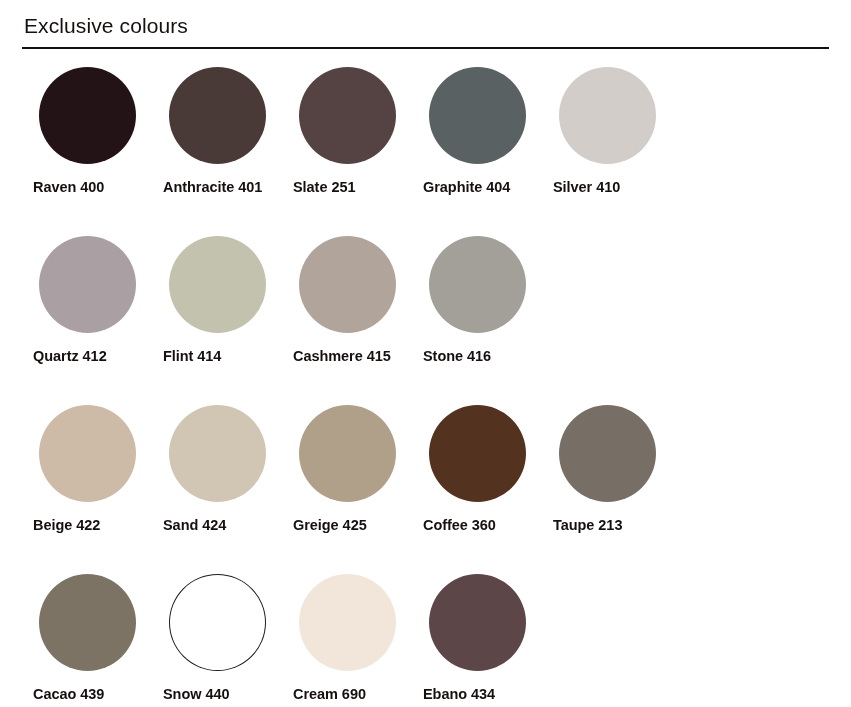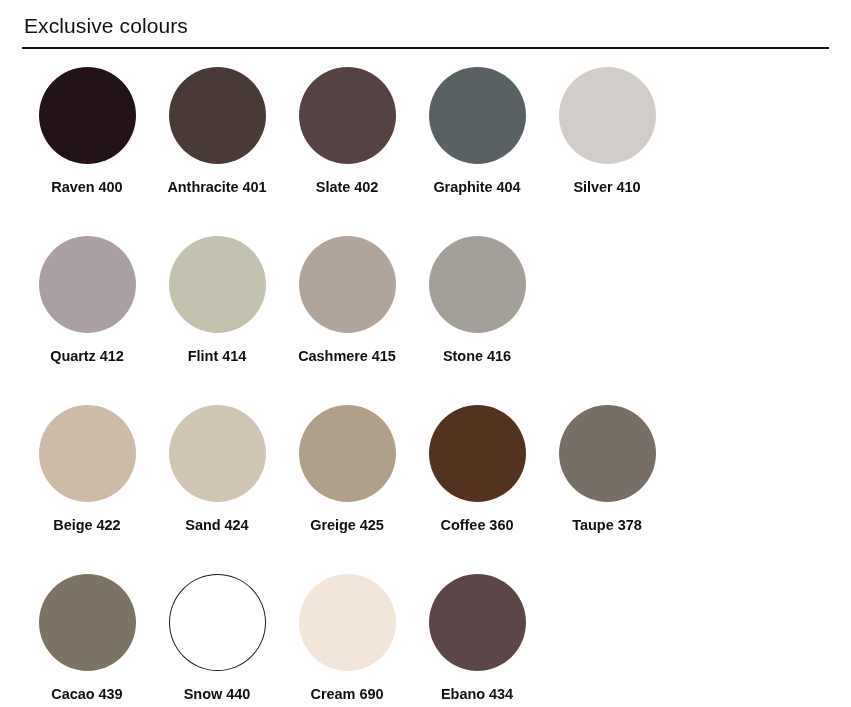--- a/index.html
+++ b/index.html
@@ -60,21 +60,21 @@
     display: block;
   }
   .swatch-circle.outlined {
     box-shadow: inset 0 0 0 1px #1d1b1b;
   }
   .swatch-label {
     margin-top: 13px;
     font-size: 14.5px;
     font-weight: bold;
     line-height: 1.45;
-    text-align: center;
+    text-align: left;
     color: #16100f;
     width: 108px;
     letter-spacing: -0.05px;
   }
 </style>
 </head>
 <body>
 
 <div class="page">
 
@@ -88,21 +88,21 @@
         <div class="swatch-cell">
           <div class="swatch-circle" style="background: rgb(36, 19, 22);"></div>
           <div class="swatch-label">Raven 400</div>
         </div>
         <div class="swatch-cell">
           <div class="swatch-circle" style="background: rgb(73, 58, 55);"></div>
           <div class="swatch-label">Anthracite 401</div>
         </div>
         <div class="swatch-cell">
           <div class="swatch-circle" style="background: rgb(85, 67, 67);"></div>
-          <div class="swatch-label">Slate 402</div>
+          <div class="swatch-label">Slate 251</div>
         </div>
         <div class="swatch-cell">
           <div class="swatch-circle" style="background: rgb(90, 97, 99);"></div>
           <div class="swatch-label">Graphite 404</div>
         </div>
         <div class="swatch-cell">
           <div class="swatch-circle" style="background: rgb(211, 205, 201);"></div>
           <div class="swatch-label">Silver 410</div>
         </div>
       </div>
@@ -136,21 +136,21 @@
         <div class="swatch-cell">
           <div class="swatch-circle" style="background: rgb(176, 160, 138);"></div>
           <div class="swatch-label">Greige 425</div>
         </div>
         <div class="swatch-cell">
           <div class="swatch-circle" style="background: rgb(84, 50, 32);"></div>
           <div class="swatch-label">Coffee 360</div>
         </div>
         <div class="swatch-cell">
           <div class="swatch-circle" style="background: rgb(119, 111, 102);"></div>
-          <div class="swatch-label">Taupe 378</div>
+          <div class="swatch-label">Taupe 213</div>
         </div>
       </div>
       <div class="swatch-row">
         <div class="swatch-cell">
           <div class="swatch-circle" style="background: rgb(124, 115, 101);"></div>
           <div class="swatch-label">Cacao 439</div>
         </div>
         <div class="swatch-cell">
           <div class="swatch-circle outlined" style="background: rgb(255, 255, 255);"></div>
           <div class="swatch-label">Snow 440</div>

